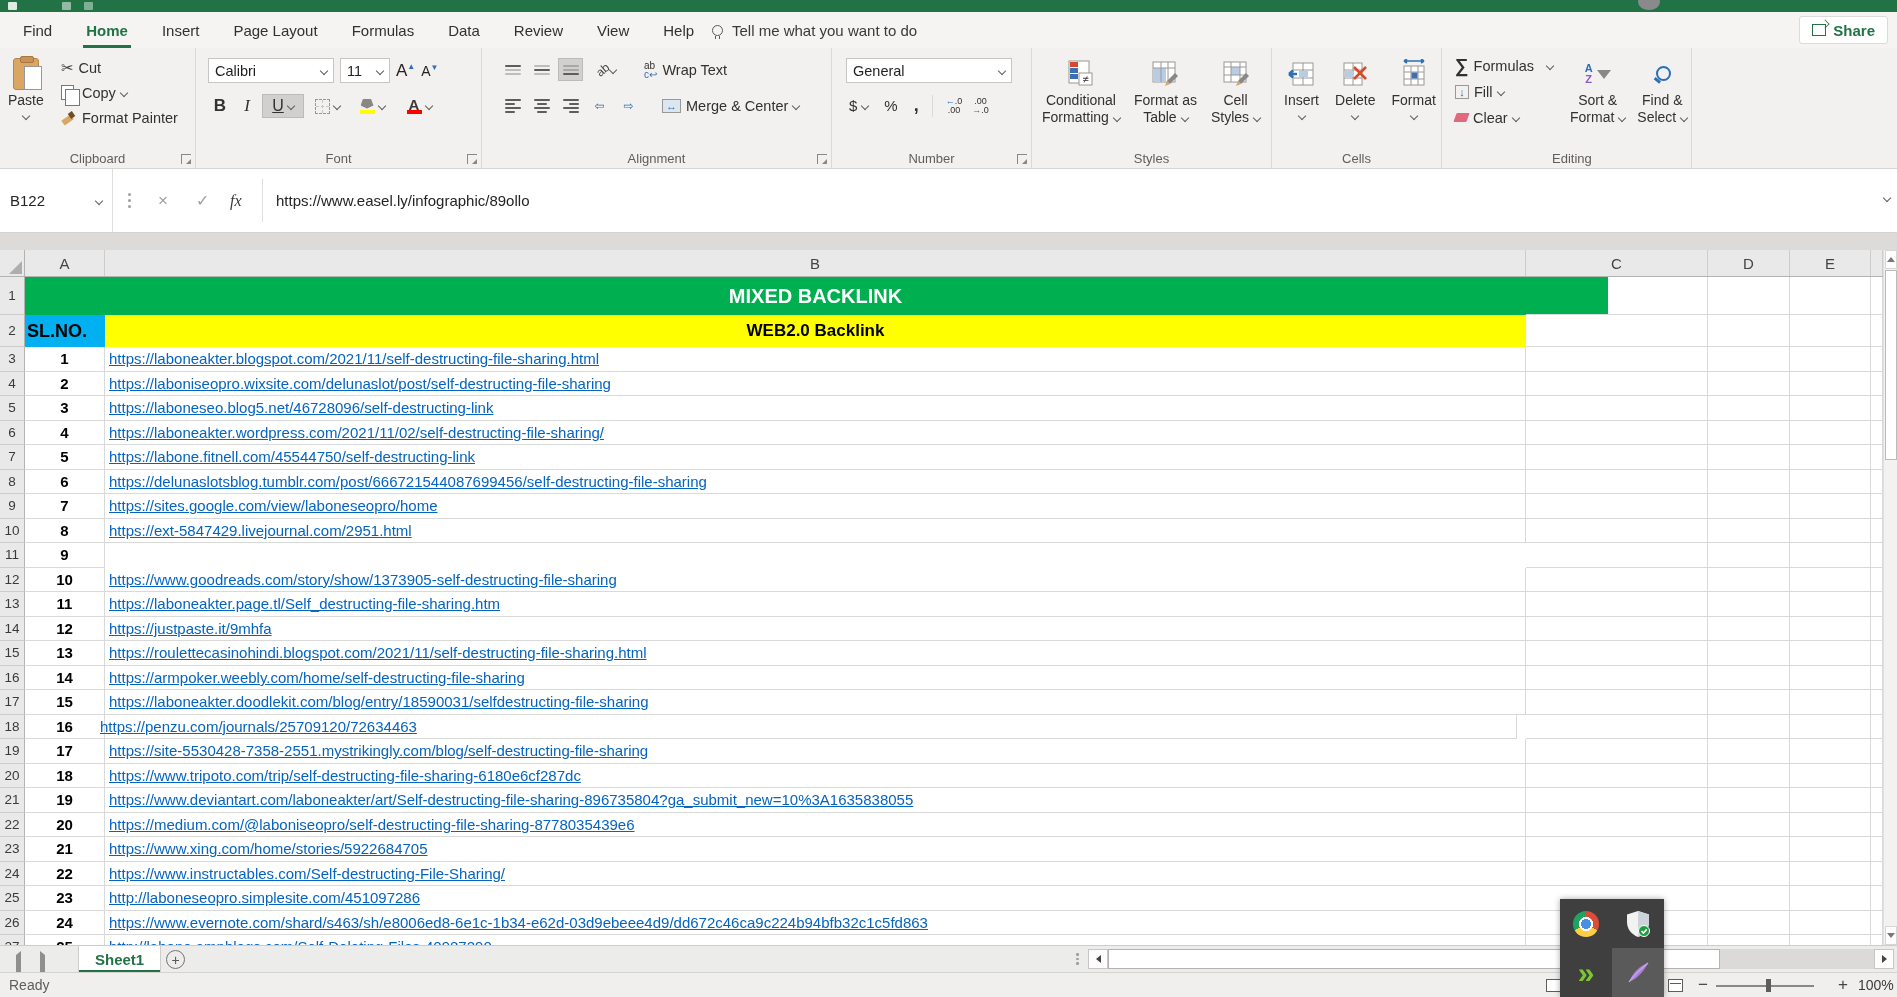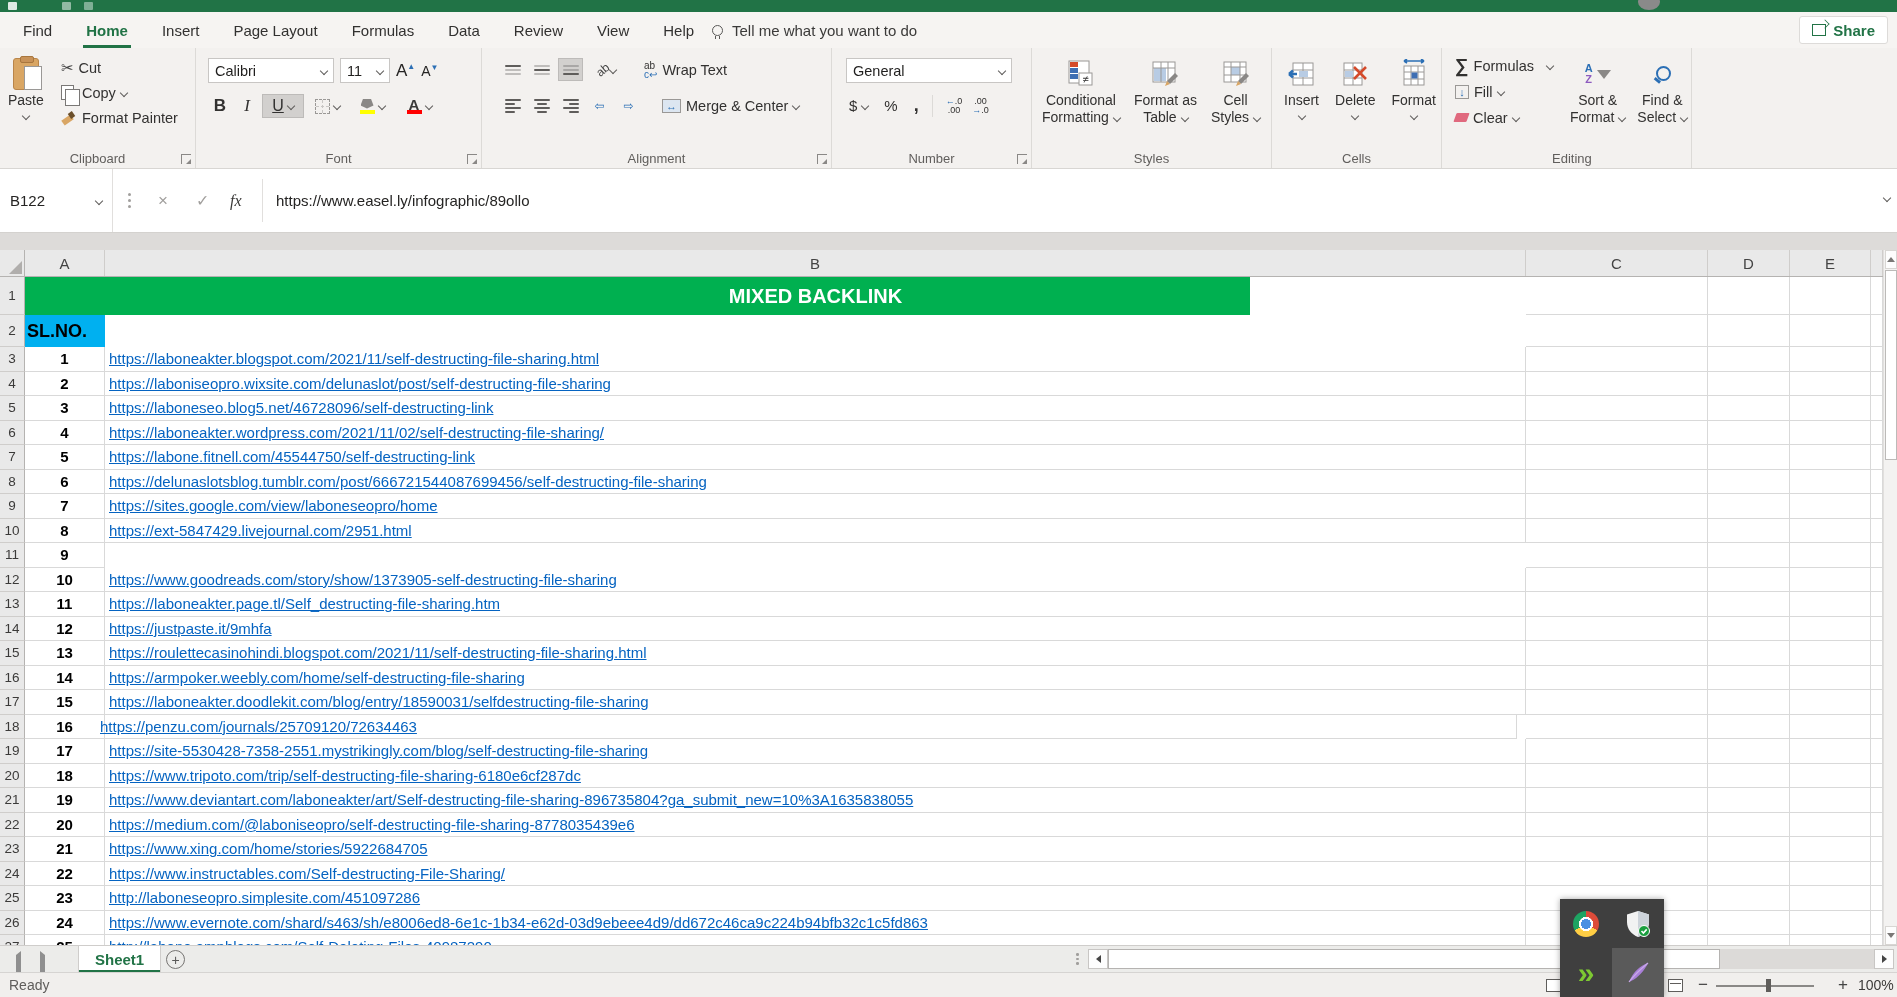--- a/index.html
+++ b/index.html
@@ -535,31 +535,32 @@
 <div class="graystrip"></div>
 
 <div class="sheet">
   <div class="hdr-row">
     <span class="corner"></span>
     <span id="colHeaders"><span class="hdr-cell" style="left: 25px; width: 80px;">A</span><span class="hdr-cell" style="left: 105px; width: 1421px;">B</span><span class="hdr-cell" style="left: 1526px; width: 182px;">C</span><span class="hdr-cell" style="left: 1708px; width: 82px;">D</span><span class="hdr-cell" style="left: 1790px; width: 81px;">E</span><span class="hdr-cell" style="left: 1871px; width: 12px;"></span></span>
   </div>
   <div id="gridRows">
       <div class="grow-row" style="top: 27px; height: 38px;">
         <div class="gut">1</div>
-        <div class="cell banner-cell" style="left: 25px; width: 1225px;">
+        <div class="cell banner-cell" style="left: 25px; width: 1583px;">
           <span style="width: 1421px; position: absolute; left: 80px; text-align: center;">MIXED BACKLINK</span>
         </div>
         <div class="cell " style="left: 1526px; width: 182px;"></div>
         <div class="cell " style="left: 1708px; width: 82px;"></div>
         <div class="cell " style="left: 1790px; width: 81px;"></div>
         <div class="cell " style="left: 1871px; width: 12px;"></div>
       </div>
       <div class="grow-row" style="top: 65px; height: 32px;">
         <div class="gut">2</div>
         <div class="cell slno-cell" style="left: 25px; width: 80px;">SL.NO.</div>
+        <div class="cell web-cell" style="left: 105px; width: 1421px;">WEB2.0 Backlink</div>
         <div class="cell " style="left: 1526px; width: 182px;"></div>
         <div class="cell " style="left: 1708px; width: 82px;"></div>
         <div class="cell " style="left: 1790px; width: 81px;"></div>
         <div class="cell " style="left: 1871px; width: 12px;"></div>
       </div>
       <div class="grow-row" style="top: 97px; height: 24.5px;">
         <div class="gut">3</div>
         <div class="cell num-cell" style="left: 25px; width: 80px;">1</div>
         <div class="cell url-cell" style="left: 105px; width: 1421px;">https://laboneakter.blogspot.com/2021/11/self-destructing-file-sharing.html</div>
         <div class="cell " style="left: 1526px; width: 182px;"></div>

